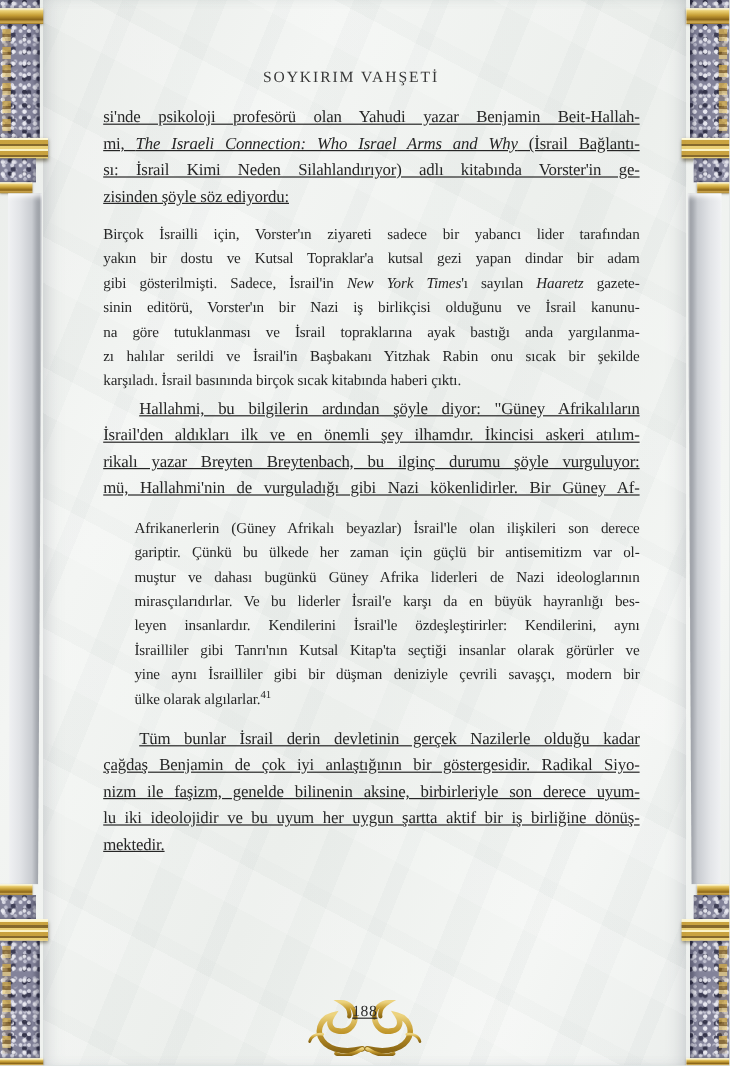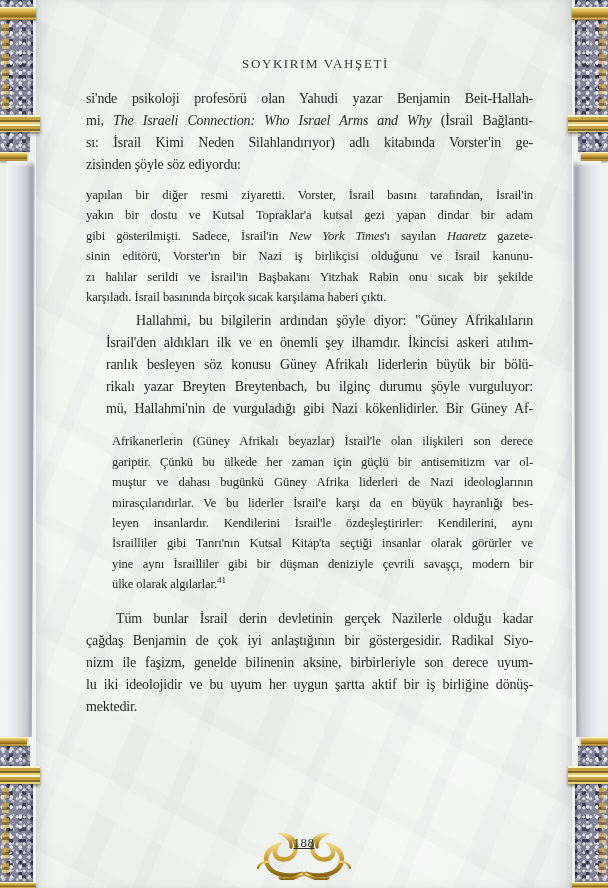--- a/index.html
+++ b/index.html
@@ -53,31 +53,31 @@
     box-shadow:0 2px 3px rgba(50,40,10,.55), inset 0 1px 0 rgba(255,250,220,.9);
   }
   .shaft{
     left:5px;width:30px;
     background:linear-gradient(to right,#f3f4f6 0%,#e2e4e7 38%,#c9ccd1 72%,#94989f 93%,#c2c5ca 100%);
     clip-path:polygon(6% 0,100% 0,89% 100%,9% 100%);
     box-shadow:inset 0 3px 4px rgba(255,255,255,.8);
   }
 
   
-  .page-header{position:absolute;top:56px;left:92px;width:447px;text-align:center;
+  .page-header{position:absolute;top:56px;left:69px;width:447px;text-align:center;
     font-size:13px;letter-spacing:1.6px;color:#383838;}
   .text-body{position:absolute;top:88px;left:86px;width:447px;color:#262626;}
   .line{text-align:justify;text-align-last:justify;white-space:normal;}
   .line.ragged{text-align-last:left;}
   .line.indent{padding-left:30px;}
-  .body-block .line{font-size:14px;line-height:22px;letter-spacing:-0.15px;}
+  .body-block .line{font-size:14px;line-height:22px;letter-spacing:-0.15px;text-decoration:underline;}
   .quote-block .line{font-size:12.6px;line-height:20.4px;letter-spacing:-0.1px;}
   .quote-block{margin-top:9px;margin-bottom:3px;}
   .quote-block.inset{padding-left:26px;margin-top:11px;}
-  .block-b2{margin-top:3px;margin-left:20px;}
+  .block-b2{margin-top:3px;}
   .block-b4{margin-top:13px;}
   sup{font-size:9px;line-height:0;vertical-align:super;}
 
   
   .footer-ornament{position:absolute;left:50%;top:828px;transform:translateX(-50%);width:110px;height:52px;}
   .footer-ornament svg{position:absolute;inset:0;}
   .page-number{position:absolute;top:7px;left:50%;transform:translateX(-50%);
     font-size:13px;color:#2e2e2e;letter-spacing:.5px;text-decoration:underline;}
 </style>
 </head>
@@ -123,31 +123,31 @@
   <div class="page-header">SOYKIRIM VAHŞETİ</div>
 
   <div class="text-body">
       <div class="body-block block-b0">
         <div class="line">si'nde psikoloji profesörü olan Yahudi yazar Benjamin Beit-Hallah-</div>
         <div class="line">mi, <i>The Israeli Connection: Who Israel Arms and Why</i> (İsrail Bağlantı-</div>
         <div class="line">sı: İsrail Kimi Neden Silahlandırıyor) adlı kitabında Vorster'in ge-</div>
         <div class="line ragged">zisinden şöyle söz ediyordu:</div>
       </div>
       <div class="quote-block block-b1">
-        <div class="line">yapılan bir diğer resmi ziyaretti. Vorster, İsrail basını tarafından, İsrail'in</div>
+        <div class="line">Birçok İsrailli için, Vorster'ın ziyareti sadece bir yabancı lider tarafından</div>
         <div class="line">yakın bir dostu ve Kutsal Topraklar'a kutsal gezi yapan dindar bir adam</div>
         <div class="line">gibi gösterilmişti. Sadece, İsrail'in <i>New York Times</i>'ı sayılan <i>Haaretz</i> gazete-</div>
         <div class="line">sinin editörü, Vorster'ın bir Nazi iş birlikçisi olduğunu ve İsrail kanunu-</div>
+        <div class="line">na göre tutuklanması ve İsrail topraklarına ayak bastığı anda yargılanma-</div>
         <div class="line">zı halılar serildi ve İsrail'in Başbakanı Yitzhak Rabin onu sıcak bir şekilde</div>
-        <div class="line ragged">karşıladı. İsrail basınında birçok sıcak karşılama haberi çıktı.</div>
+        <div class="line ragged">karşıladı. İsrail basınında birçok sıcak kitabında haberi çıktı.</div>
       </div>
       <div class="body-block block-b2">
         <div class="line indent">Hallahmi, bu bilgilerin ardından şöyle diyor: "Güney Afrikalıların</div>
         <div class="line">İsrail'den aldıkları ilk ve en önemli şey ilhamdır. İkincisi askeri atılım-</div>
-        <div class="line">ranlık besleyen söz konusu Güney Afrikalı liderlerin büyük bir bölü-</div>
         <div class="line">rikalı yazar Breyten Breytenbach, bu ilginç durumu şöyle vurguluyor:</div>
         <div class="line">mü, Hallahmi'nin de vurguladığı gibi Nazi kökenlidirler. Bir Güney Af-</div>
       </div>
       <div class="quote-block inset block-b3">
         <div class="line">Afrikanerlerin (Güney Afrikalı beyazlar) İsrail'le olan ilişkileri son derece</div>
         <div class="line">gariptir. Çünkü bu ülkede her zaman için güçlü bir antisemitizm var ol-</div>
         <div class="line">muştur ve dahası bugünkü Güney Afrika liderleri de Nazi ideologlarının</div>
         <div class="line">mirasçılarıdırlar. Ve bu liderler İsrail'e karşı da en büyük hayranlığı bes-</div>
         <div class="line">leyen insanlardır. Kendilerini İsrail'le özdeşleştirirler: Kendilerini, aynı</div>
         <div class="line">İsrailliler gibi Tanrı'nın Kutsal Kitap'ta seçtiği insanlar olarak görürler ve</div>

